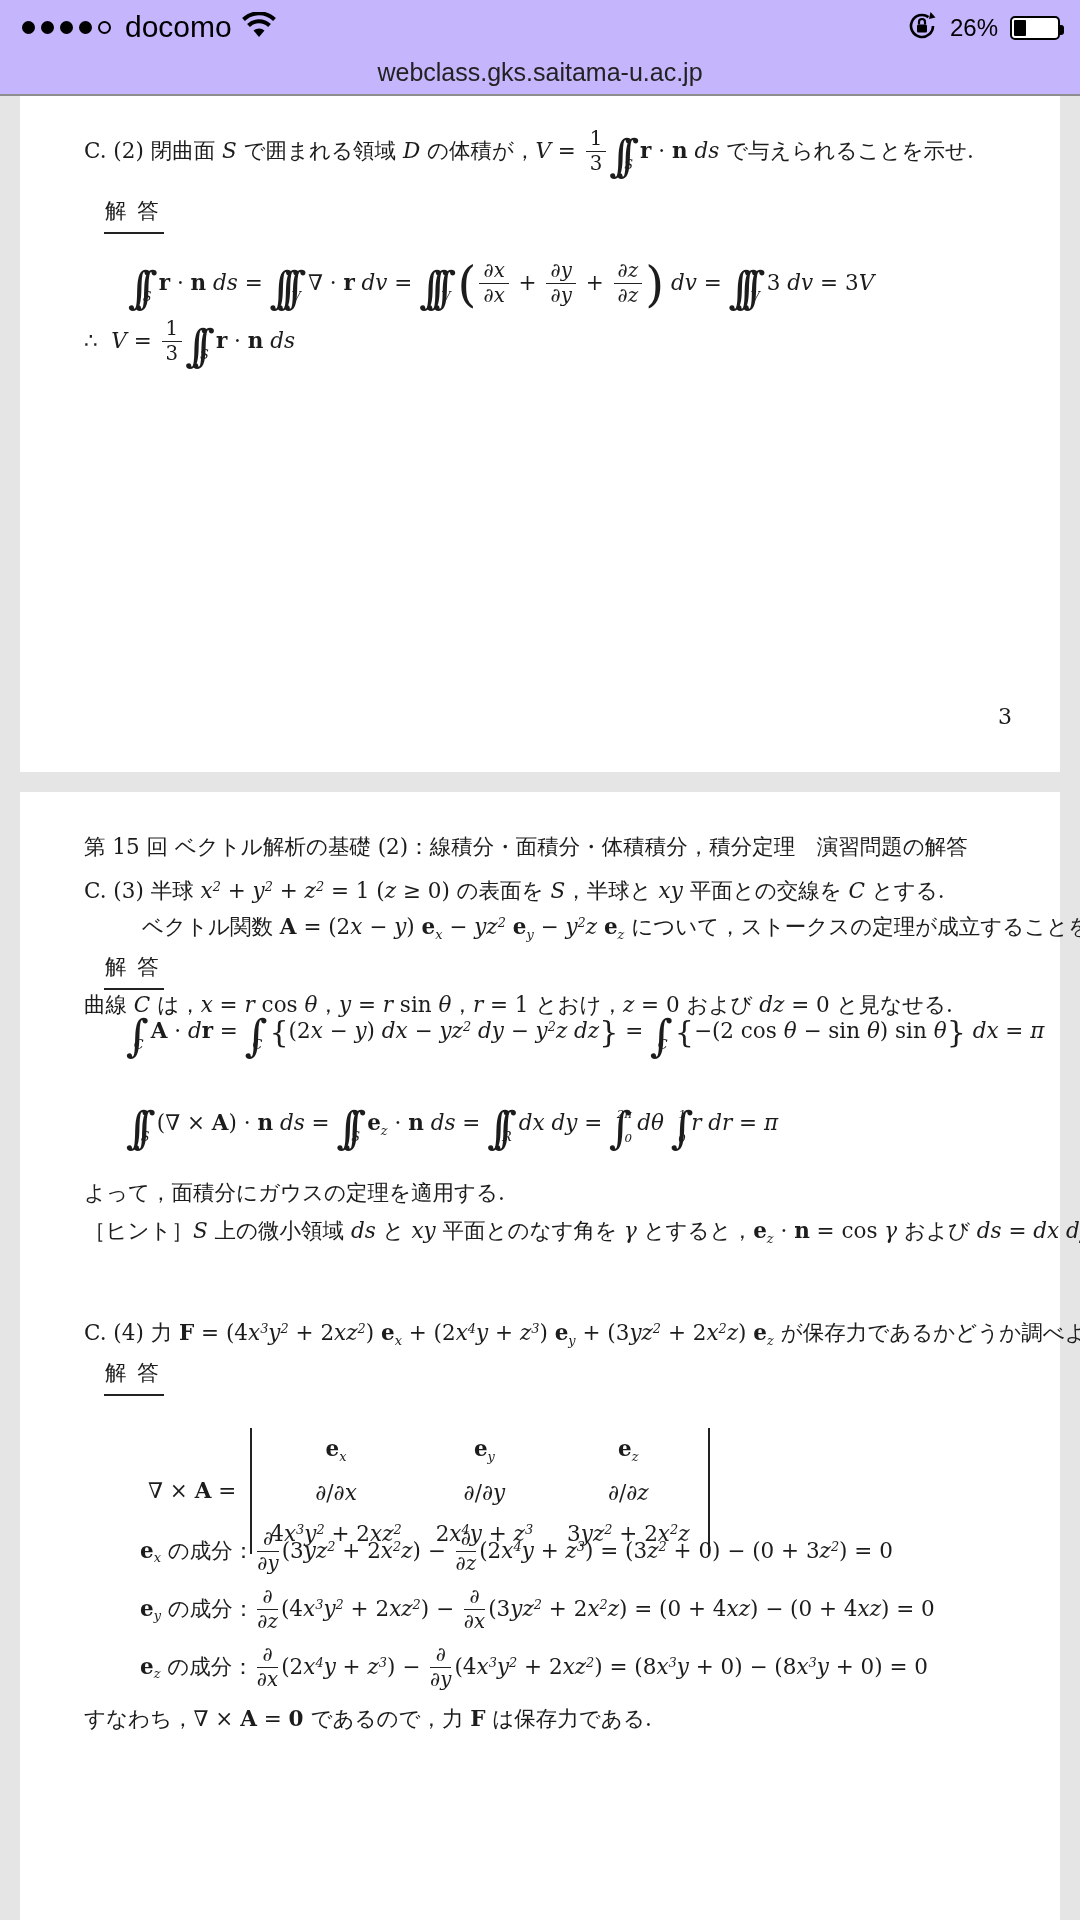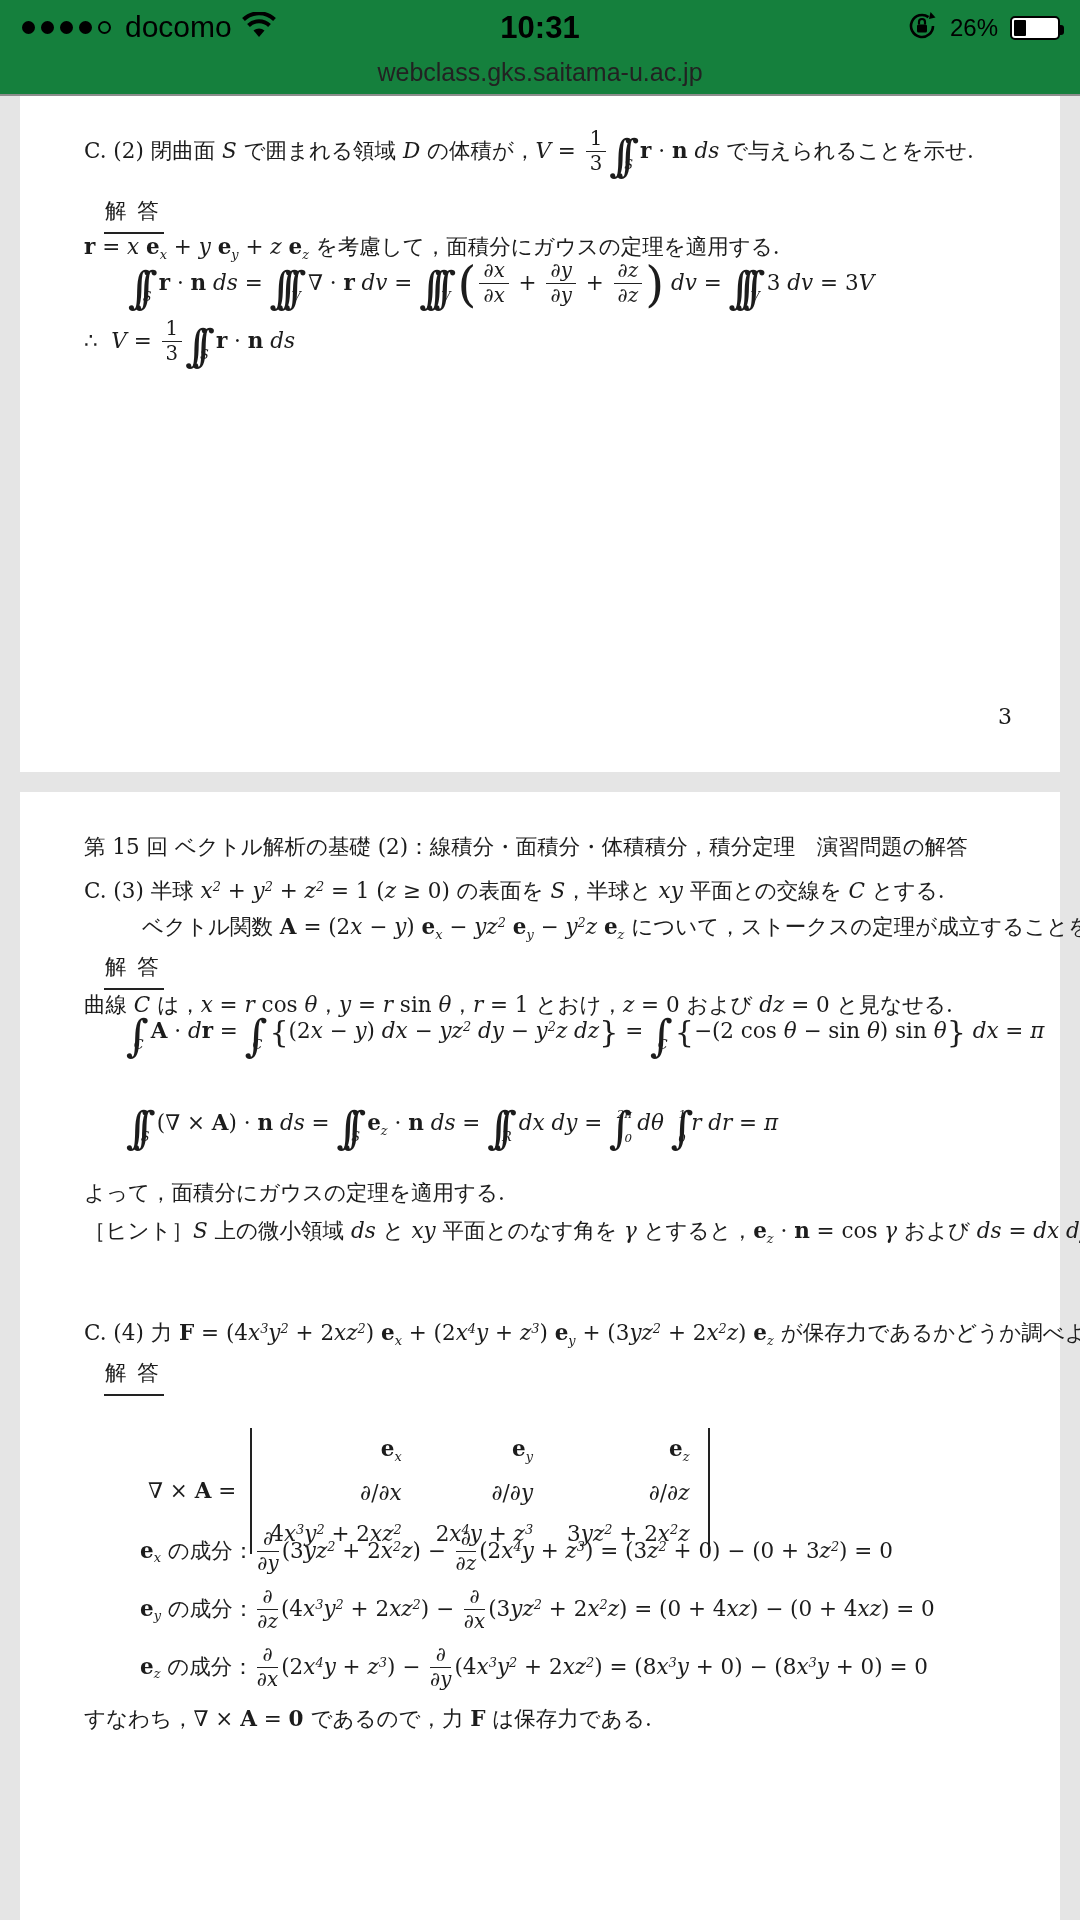--- a/index.html
+++ b/index.html
@@ -1,19 +1,19 @@
 <!DOCTYPE html>
 <html><head>
 <meta charset="utf-8">
 <style>
   html,body{margin:0;padding:0;background:#4a4a4a;}
   .screen{position:relative;width:1080px;height:1920px;margin:0 auto;background:#7e7e7e;overflow:hidden;
           font-family:"Liberation Sans","DejaVu Sans",sans-serif;color:#111;}
   
-  .chrome{position:absolute;top:0;left:0;width:1080px;height:96px;background:#15803d;
+  .chrome{position:absolute;top:0;left:0;width:1080px;height:96px;background:#c4b5fd;
           border-bottom:2px solid #8d8d8d;box-sizing:border-box;z-index:5;}
   .statusbar{position:relative;height:54px;}
   .sb-left{position:absolute;left:22px;top:10px;display:flex;align-items:center;gap:10px;}
   .dots{display:flex;align-items:center;gap:6px;margin-right:4px;}
   .dot{width:13px;height:13px;border-radius:50%;border:2px solid #000;box-sizing:border-box;display:inline-block;}
   .dot.filled{background:#000;}
   .carrier{font-size:30px;color:#000;}
   .sb-time{position:absolute;left:0;right:0;top:10px;text-align:center;font-size:31px;font-weight:600;color:#000;}
   .sb-right{position:absolute;right:20px;top:10px;display:flex;align-items:center;gap:12px;}
   .pct{font-size:24px;color:#000;}
@@ -42,21 +42,21 @@
   .su{font-size:0.55em;font-style:italic;position:relative;top:-1.05em;margin-left:0.05em;}
   .sl{font-size:0.55em;font-style:italic;position:relative;top:1.05em;margin-left:-0.65em;margin-right:0.45em;}
   .bp{font-size:2.25em;font-weight:300;vertical-align:middle;line-height:0;}
   .br{font-size:1.40em;vertical-align:-0.14em;line-height:0;}
   .pagenum{font-size:22px;}
   
   .detwrap{display:flex;align-items:center;}
   .det-lhs{margin-right:14px;}
   .det{border-left:2px solid #222;border-right:2px solid #222;padding:8px 18px;}
   .det-grid{display:grid;grid-template-columns:auto auto auto;column-gap:34px;row-gap:16px;
-            text-align:right;align-items:center;}
+            text-align:center;align-items:center;}
 </style>
 </head>
 <body>
 
 <div class="screen">
 
   <div class="chrome">
     <div class="statusbar">
       <div class="sb-left">
         <span class="dots">
@@ -68,21 +68,20 @@
           </span>
         <span class="carrier">docomo</span>
         <span>
           <svg width="34" height="26" viewBox="0 0 34 26">
             <path d="M17 25 L11.5 18.5 a8.5 8.5 0 0 1 11 0 Z" fill="#000"></path>
             <path d="M6.5 13.5 a15 15 0 0 1 21 0" fill="none" stroke="#000" stroke-width="4"></path>
             <path d="M1.5 7.5 a22.5 22.5 0 0 1 31 0" fill="none" stroke="#000" stroke-width="4"></path>
           </svg>
         </span>
       </div>
-      <div class="sb-time">10:31</div>
       <div class="sb-right">
         <span>
           <svg width="32" height="32" viewBox="0 0 32 32">
             <path d="M27 16 a11 11 0 1 1 -4.5 -8.9" fill="none" stroke="#000" stroke-width="2.6"></path>
             <path d="M24.5 2 L23 9 L29.5 7.5 Z" fill="#000"></path>
             <rect x="11" y="14.5" width="10" height="8" rx="1.5" fill="#000"></rect>
             <path d="M13 14.5 v-2.5 a3 3 0 0 1 6 0 v2.5" fill="none" stroke="#000" stroke-width="2.2"></path>
           </svg>
         </span>
         <span class="pct">26%</span>
@@ -93,21 +92,20 @@
       </div>
     </div>
     <div class="urlbar">webclass.gks.saitama-u.ac.jp</div>
   </div>
 
   <div class="pdf doc">
 
     <div class="page page1">
       <div class="line" style="left:64px;top:32px;">C. (2) 閉曲面 <i>S</i> で囲まれる領域 <i>D</i> の体積が，<i>V</i> = <span class="fr"><span class="nu">1</span><span class="de">3</span></span><span class="ig">∫∫</span><span class="lim">S</span><b>r</b> · <b>n</b> <i>ds</i> で与えられることを示せ.</div>
       <div class="line" style="left:84px;top:100px;"><span class="kaito">解 答</span></div>
-      <div class="line" style="left:64px;top:136px;"><b>r</b> = <i>x</i> <b>e</b><span class="sb2">x</span> + <i>y</i> <b>e</b><span class="sb2">y</span> + <i>z</i> <b>e</b><span class="sb2">z</span> を考慮して，面積分にガウスの定理を適用する.</div>
       <div class="line" style="left:108px;top:164px;"><span class="ig">∫∫</span><span class="lim">S</span><b>r</b> · <b>n</b> <i>ds</i> = <span class="ig">∫∫∫</span><span class="lim">V</span>∇ · <b>r</b> <i>dv</i> = <span class="ig">∫∫∫</span><span class="lim">V</span><span class="bp">(</span><span class="fr"><span class="nu"><i>∂x</i></span><span class="de"><i>∂x</i></span></span> + <span class="fr"><span class="nu"><i>∂y</i></span><span class="de"><i>∂y</i></span></span> + <span class="fr"><span class="nu"><i>∂z</i></span><span class="de"><i>∂z</i></span></span><span class="bp">)</span> <i>dv</i> = <span class="ig">∫∫∫</span><span class="lim">V</span>3 <i>dv</i> = 3<i>V</i></div>
       <div class="line" style="left:64px;top:222px;">∴&nbsp;&nbsp;<i>V</i> = <span class="fr"><span class="nu">1</span><span class="de">3</span></span><span class="ig">∫∫</span><span class="lim">S</span><b>r</b> · <b>n</b> <i>ds</i></div>
       <div class="line pagenum" style="left:978px;top:608px;">3</div>
     </div>
 
     <div class="page page2">
       <div class="line" style="left:64px;top:40px;">第 15 回 ベクトル解析の基礎 (2)：線積分・面積分・体積積分，積分定理　演習問題の解答</div>
       <div class="line" style="left:64px;top:84px;">C. (3) 半球 <i>x</i><sup>2</sup> + <i>y</i><sup>2</sup> + <i>z</i><sup>2</sup> = 1 (<i>z</i> ≥ 0) の表面を <i>S</i>，半球と <i>xy</i> 平面との交線を <i>C</i> とする.</div>
       <div class="line" style="left:122px;top:120px;">ベクトル関数 <b>A</b> = (2<i>x</i> − <i>y</i>) <b>e</b><span class="sb2">x</span> − <i>yz</i><sup>2</sup> <b>e</b><span class="sb2">y</span> − <i>y</i><sup>2</sup><i>z</i> <b>e</b><span class="sb2">z</span> について，ストークスの定理が成立することを確かめよ.</div>
       <div class="line" style="left:84px;top:160px;"><span class="kaito">解 答</span></div>

